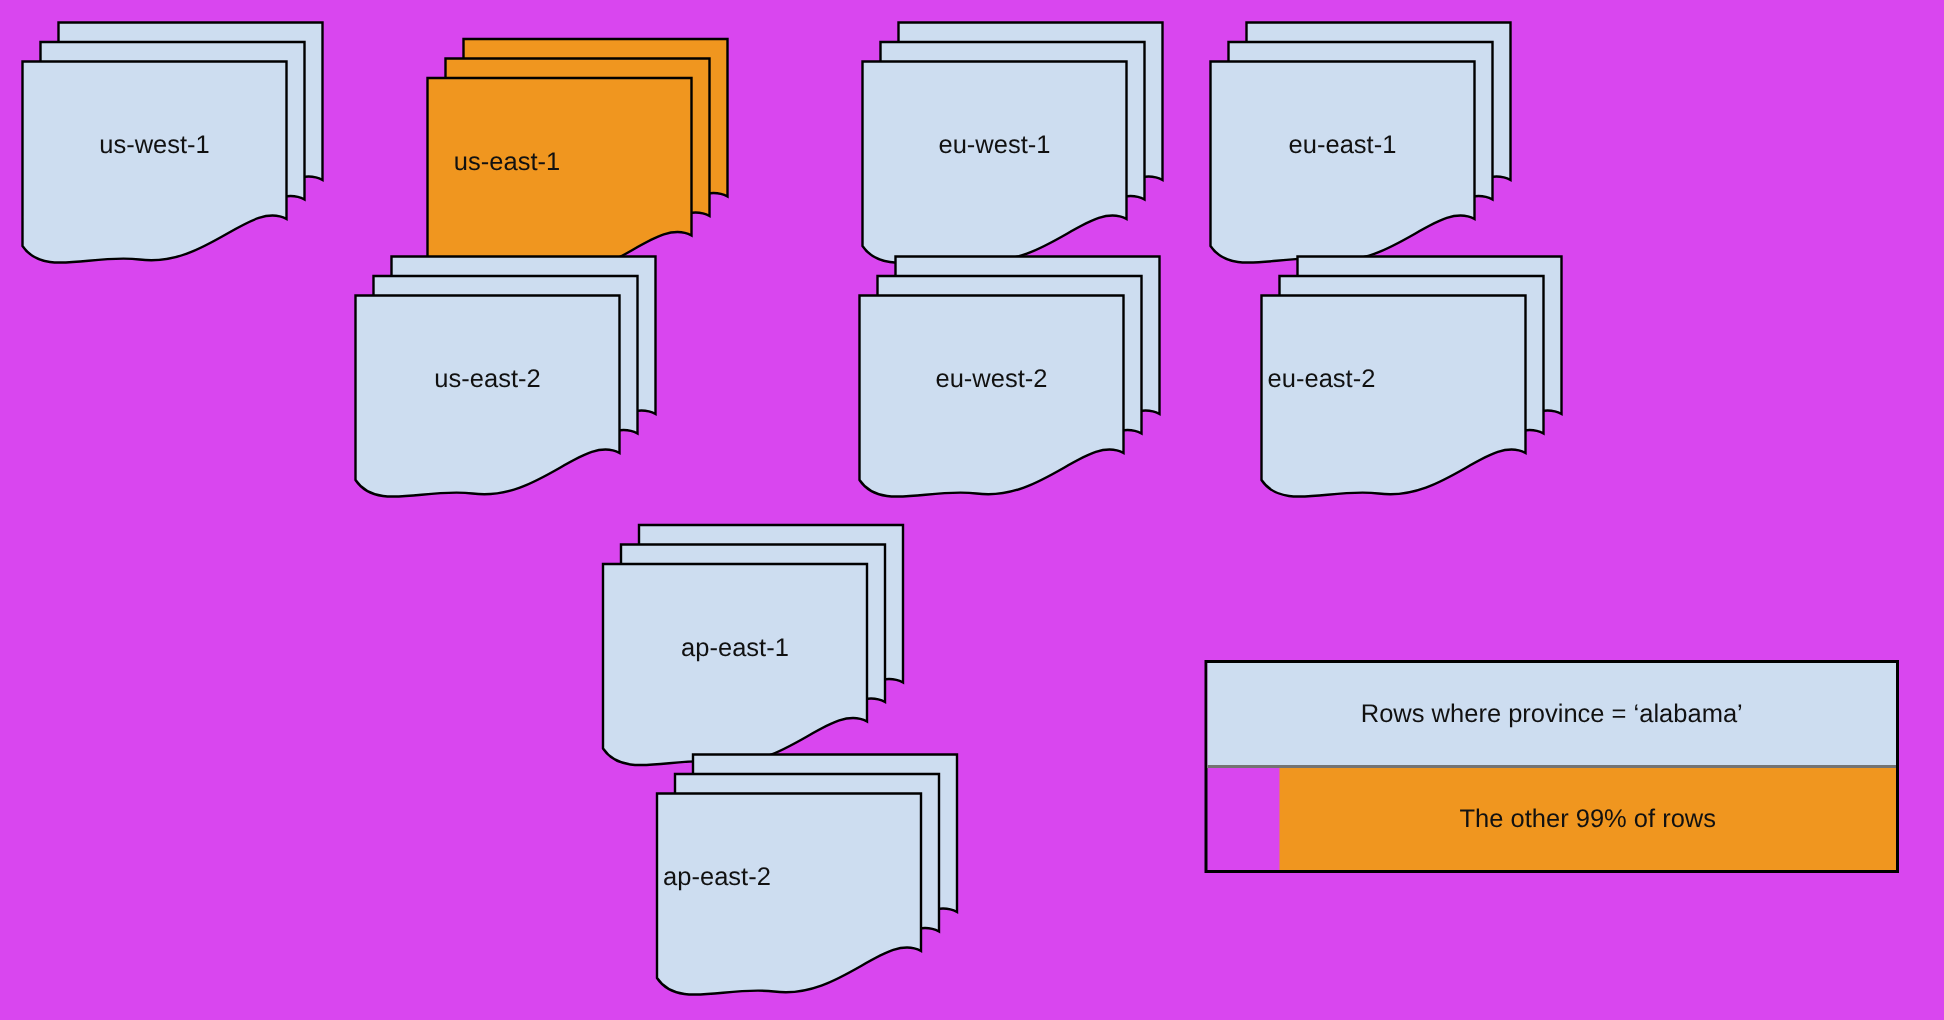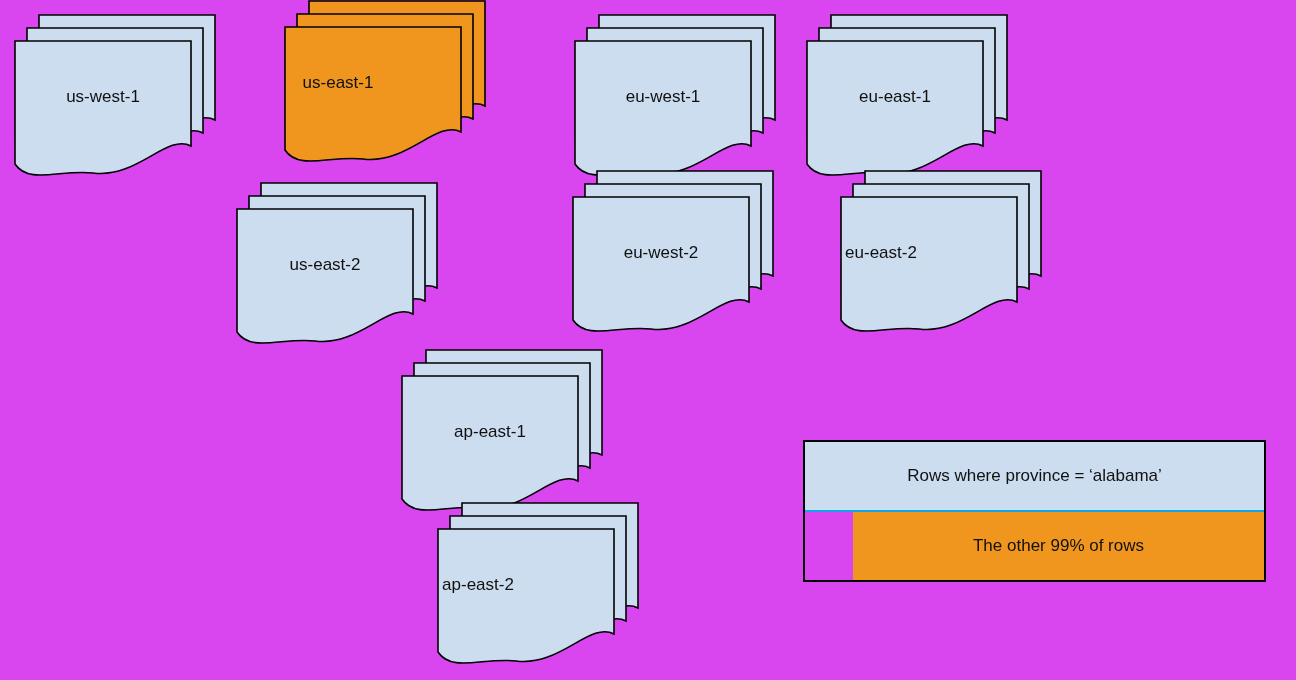--- a/index.html
+++ b/index.html
@@ -55,21 +55,21 @@
   .legend-item {
     height: 68px;
     display: flex;
     align-items: center;
     justify-content: center;
     font-size: 17px;
     color: #111111;
   }
   .legend-item.blue {
     background: var(--color-blue, #cdddf0);
-    border-bottom: 2px solid #0ea5e9;
+    border-bottom: 2px solid #737373;
   }
   .legend-item.orange {
     background: var(--color-orange, #f0961f);
     margin-left: 48px;
   }
   .defs-svg {
     position: absolute;
     width: 0;
     height: 0;
   }
@@ -87,21 +87,21 @@
 
   <div class="stack blue" style="left:15px; top:15px;">
     <svg width="200" height="166" viewBox="0 0 200 166">
       <use href="#docshape" transform="translate(24,0)"></use>
       <use href="#docshape" transform="translate(12,13)"></use>
       <use href="#docshape" transform="translate(0,26)"></use>
     </svg>
     <span class="stack-label">us-west-1</span>
   </div>
 
-  <div class="stack orange" style="left:250px; top:1px;padding-left:35px;">
+  <div class="stack orange" style="left:250px; top:26px;padding-left:35px;">
     <svg width="200" height="166" viewBox="0 0 200 166">
       <use href="#docshape" transform="translate(24,0)"></use>
       <use href="#docshape" transform="translate(12,13)"></use>
       <use href="#docshape" transform="translate(0,26)"></use>
     </svg>
     <span class="stack-label">us-east-1</span>
   </div>
 
   <div class="stack blue" style="left:575px; top:15px;">
     <svg width="200" height="166" viewBox="0 0 200 166">
@@ -115,21 +115,21 @@
   <div class="stack blue" style="left:807px; top:15px;">
     <svg width="200" height="166" viewBox="0 0 200 166">
       <use href="#docshape" transform="translate(24,0)"></use>
       <use href="#docshape" transform="translate(12,13)"></use>
       <use href="#docshape" transform="translate(0,26)"></use>
     </svg>
     <span class="stack-label">eu-east-1</span>
   </div>
 
 
-  <div class="stack blue" style="left:237px; top:171px;margin-top:12px;">
+  <div class="stack blue" style="left:237px; top:171px;">
     <svg width="200" height="166" viewBox="0 0 200 166">
       <use href="#docshape" transform="translate(24,0)"></use>
       <use href="#docshape" transform="translate(12,13)"></use>
       <use href="#docshape" transform="translate(0,26)"></use>
     </svg>
     <span class="stack-label">us-east-2</span>
   </div>
 
   <div class="stack blue" style="left:573px; top:171px;">
     <svg width="200" height="166" viewBox="0 0 200 166">

